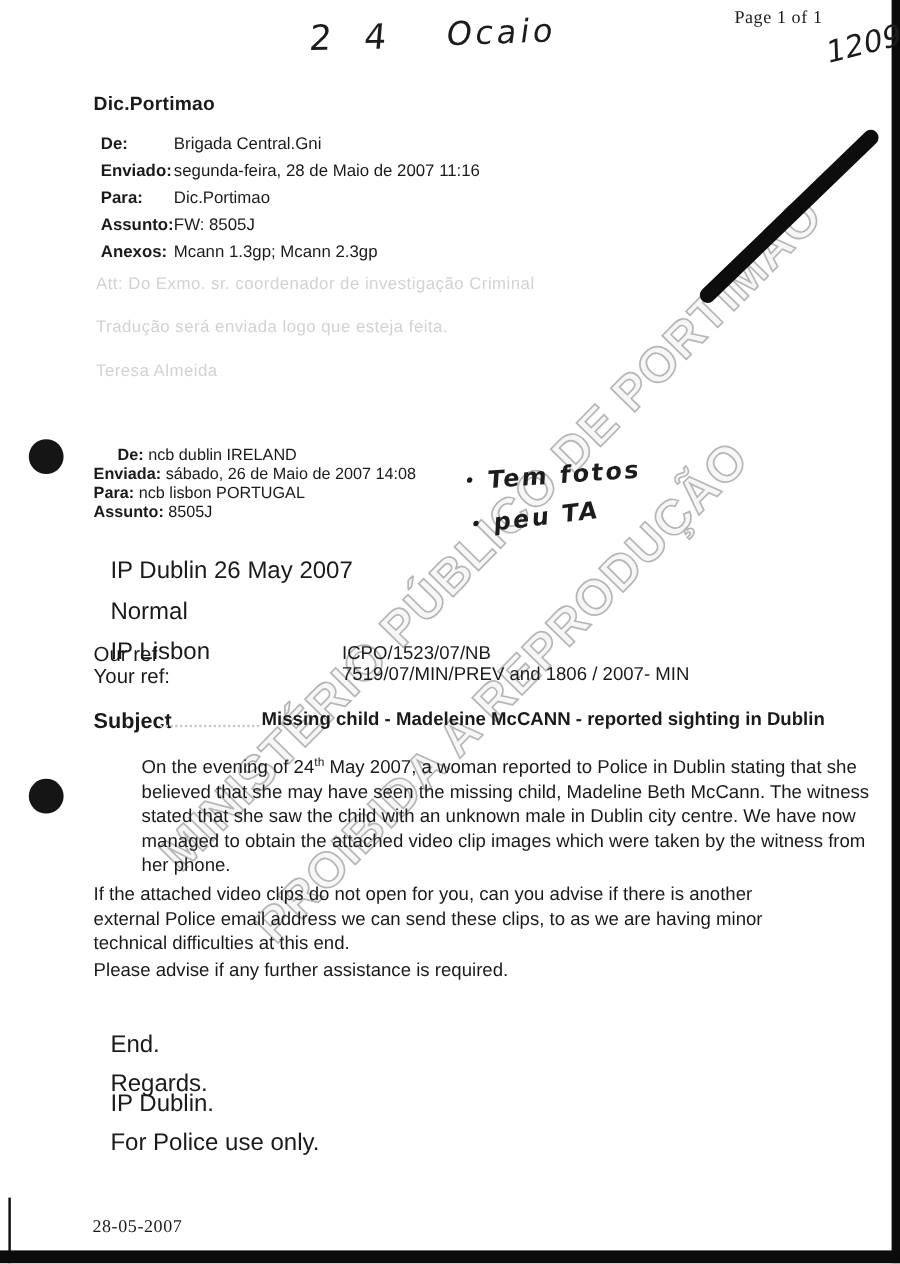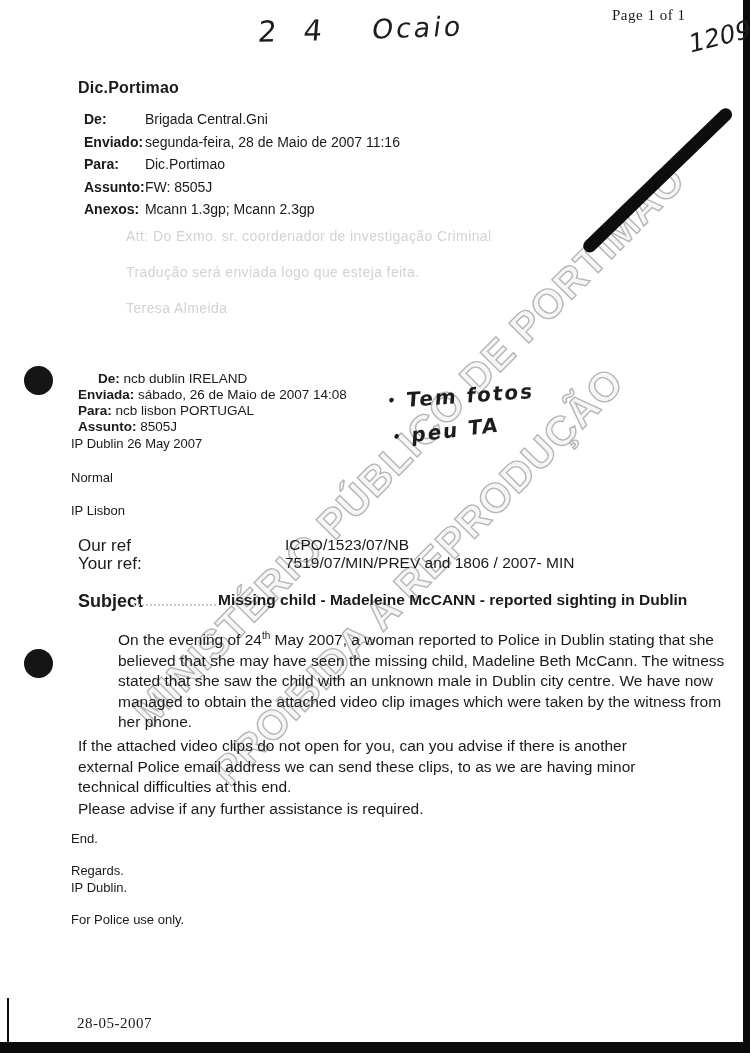--- a/index.html
+++ b/index.html
@@ -27,26 +27,26 @@
   .hw-top{left:258px;top:14px;font-size:29px;letter-spacing:9px;transform:rotate(-1deg) skewX(-6deg);}
   .hw-top2{left:372px;top:12px;font-size:27px;letter-spacing:3px;transform:rotate(-2deg) skewX(-10deg);}
   .hw-pagenum{left:688px;top:22px;font-size:25px;transform:rotate(-14deg) skewX(-12deg);}
   .hw-note{font-size:20px;font-weight:bold;letter-spacing:2px;transform:rotate(-4deg) skewX(-8deg);}
   .hw-note .blt{font-size:13px;vertical-align:3px;margin-right:9px;}
   
   .doc-title{left:78px;top:79px;font-size:16px;font-weight:bold;letter-spacing:.2px;}
   .hdr-row{left:84px;font-size:14px;line-height:14px;}
   .hdr-row .lbl{display:inline-block;width:57px;font-weight:bold;}
   
-  .faded{color:#d2d2d2;font-size:14px;letter-spacing:.4px;margin-left:46px;}
+  .faded{color:#d2d2d2;font-size:14px;letter-spacing:.4px;}
   
   .fwd-row{left:78px;font-size:13.5px;line-height:13.5px;}
   .fwd-row .lbl{font-weight:bold;}
   
-  .body-line{left:71px;font-size:13px;}
+  .body-line{left:92px;font-size:20px;margin-top:29px;}
   .ref-lbl{left:78px;font-size:17px;}
   .ref-val{left:240px;font-size:15.5px;margin-left:45px;}
   .subject-lbl{left:78px;font-size:18px;font-weight:bold;}
   .subject-dots{left:133px;top:604px;width:83px;border-bottom:2px dotted #c9c9c9;}
   .subject-val{left:218px;font-size:15.5px;font-weight:bold;}
   .para{left:78px;width:608px;font-size:15.5px;line-height:20.5px;text-align:left;}
   sup{font-size:10px;vertical-align:6px;}
   
   .wm{
     font-size:41px;font-weight:bold;letter-spacing:1px;white-space:nowrap;

